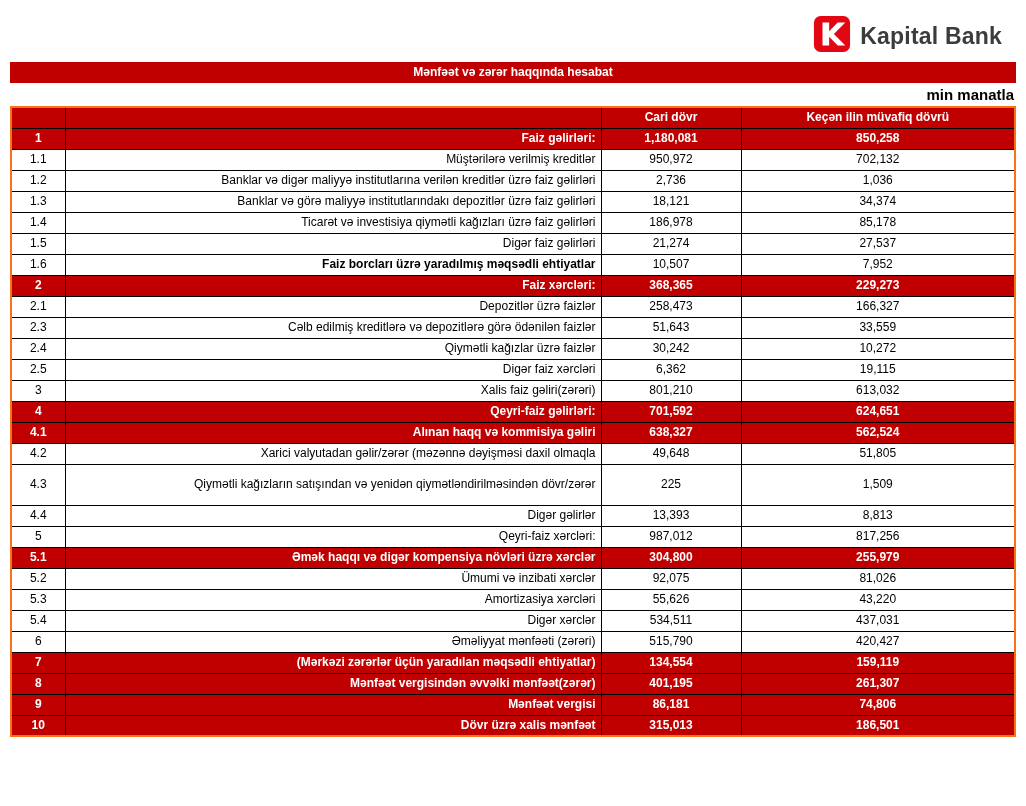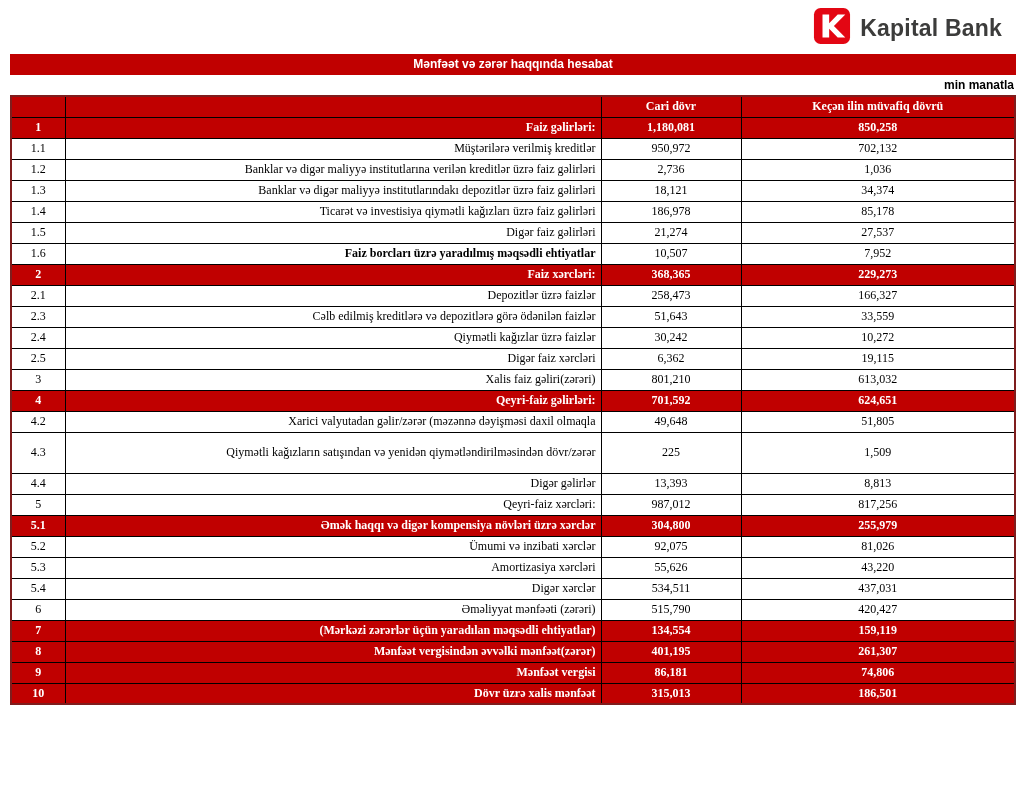--- a/index.html
+++ b/index.html
@@ -1,33 +1,33 @@
 <!DOCTYPE html>
 <html><head>
 <meta charset="utf-8">
 <style>
   * { margin:0; padding:0; box-sizing:border-box; }
   html,body { width:1026px; height:806px; background:#fff; overflow:hidden; }
   body { font-family:"Liberation Sans", sans-serif; color:#000; }
-  .page { padding:6px 10px 8px 10px; }
+  .page { padding:6px 10px 8px 10px;margin-top:8px; }
 
   
   .logo-row { display:flex; justify-content:flex-end; align-items:center; height:44px; padding-right:14px; }
   .logo { display:flex; align-items:center; gap:9px; }
   .logo-text { font-size:23px; font-weight:bold; color:#3c3c3b; letter-spacing:0.2px; }
 
   
   .title-bar { background:#C00000; color:#fff; text-align:center; font-weight:bold;
                font-size:12px; padding:3px 0 4px 0; margin-top:4px; }
 
   
-  .unit-note { text-align:right; font-weight:bold; font-size:12px; padding:3px 2px 3px 0; }
-
-  
-  table { width:100%; border-collapse:collapse; border:2px solid #7f1d1d; table-layout:fixed;font-family:Liberation Serif, serif; }
+  .unit-note { text-align:right; font-weight:bold; font-size:15px; padding:3px 2px 3px 0; }
+
+  
+  table { width:100%; border-collapse:collapse; border:2px solid #f97316; table-layout:fixed; }
   th, td { border:1px solid #000; font-size:12px; line-height:1.25; padding:2px 5px; height:21px;
            overflow:hidden; }
   thead th { background:#C00000; color:#fff; font-weight:bold; text-align:center; padding:2px 3px; }
   .td-no { text-align:center; }
   .td-label { text-align:right; }
   .td-val { text-align:center; }
   tr.hl td { background:#C00000; color:#fff; font-weight:bold; }
   tr.bold-label .td-label { font-weight:bold; }
   tr.tall td { height:41px; }
 </style>
@@ -81,21 +81,21 @@
     <td class="td-val">702,132</td>
   </tr>
         <tr>
     <td class="td-no">1.2</td>
     <td class="td-label">Banklar və digər maliyyə institutlarına verilən kreditlər üzrə faiz gəlirləri</td>
     <td class="td-val">2,736</td>
     <td class="td-val">1,036</td>
   </tr>
         <tr>
     <td class="td-no">1.3</td>
-    <td class="td-label">Banklar və digər maliyyə institutlarındakı depozitlər üzrə faiz gəlirləri</td>
+    <td class="td-label">Banklar və görə maliyyə institutlarındakı depozitlər üzrə faiz gəlirləri</td>
     <td class="td-val">18,121</td>
     <td class="td-val">34,374</td>
   </tr>
         <tr>
     <td class="td-no">1.4</td>
     <td class="td-label">Ticarət və investisiya qiymətli kağızları üzrə faiz gəlirləri</td>
     <td class="td-val">186,978</td>
     <td class="td-val">85,178</td>
   </tr>
         <tr>
@@ -145,20 +145,26 @@
     <td class="td-label">Xalis faiz gəliri(zərəri)</td>
     <td class="td-val">801,210</td>
     <td class="td-val">613,032</td>
   </tr>
         <tr class="hl">
     <td class="td-no">4</td>
     <td class="td-label">Qeyri-faiz gəlirləri:</td>
     <td class="td-val">701,592</td>
     <td class="td-val">624,651</td>
   </tr>
+        <tr class="hl">
+    <td class="td-no">4.1</td>
+    <td class="td-label">Alınan haqq və kommisiya gəliri</td>
+    <td class="td-val">638,327</td>
+    <td class="td-val">562,524</td>
+  </tr>
         <tr>
     <td class="td-no">4.2</td>
     <td class="td-label">Xarici valyutadan gəlir/zərər (məzənnə dəyişməsi daxil olmaqla</td>
     <td class="td-val">49,648</td>
     <td class="td-val">51,805</td>
   </tr>
         <tr class="tall">
     <td class="td-no">4.3</td>
     <td class="td-label">Qiymətli kağızların satışından və yenidən qiymətləndirilməsindən dövr/zərər</td>
     <td class="td-val">225</td>

